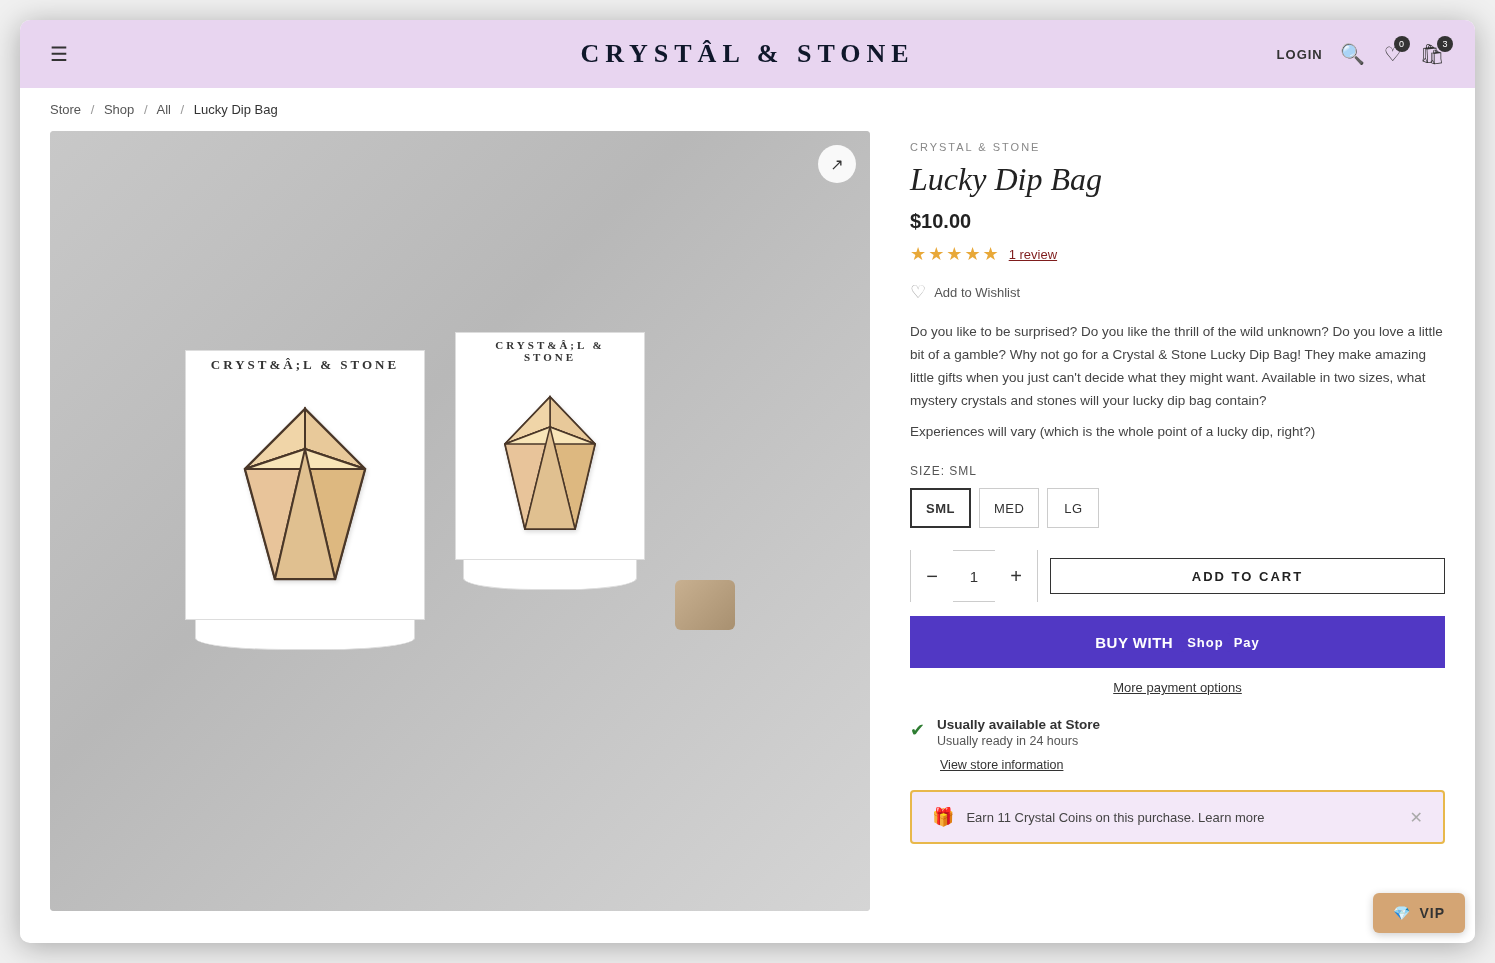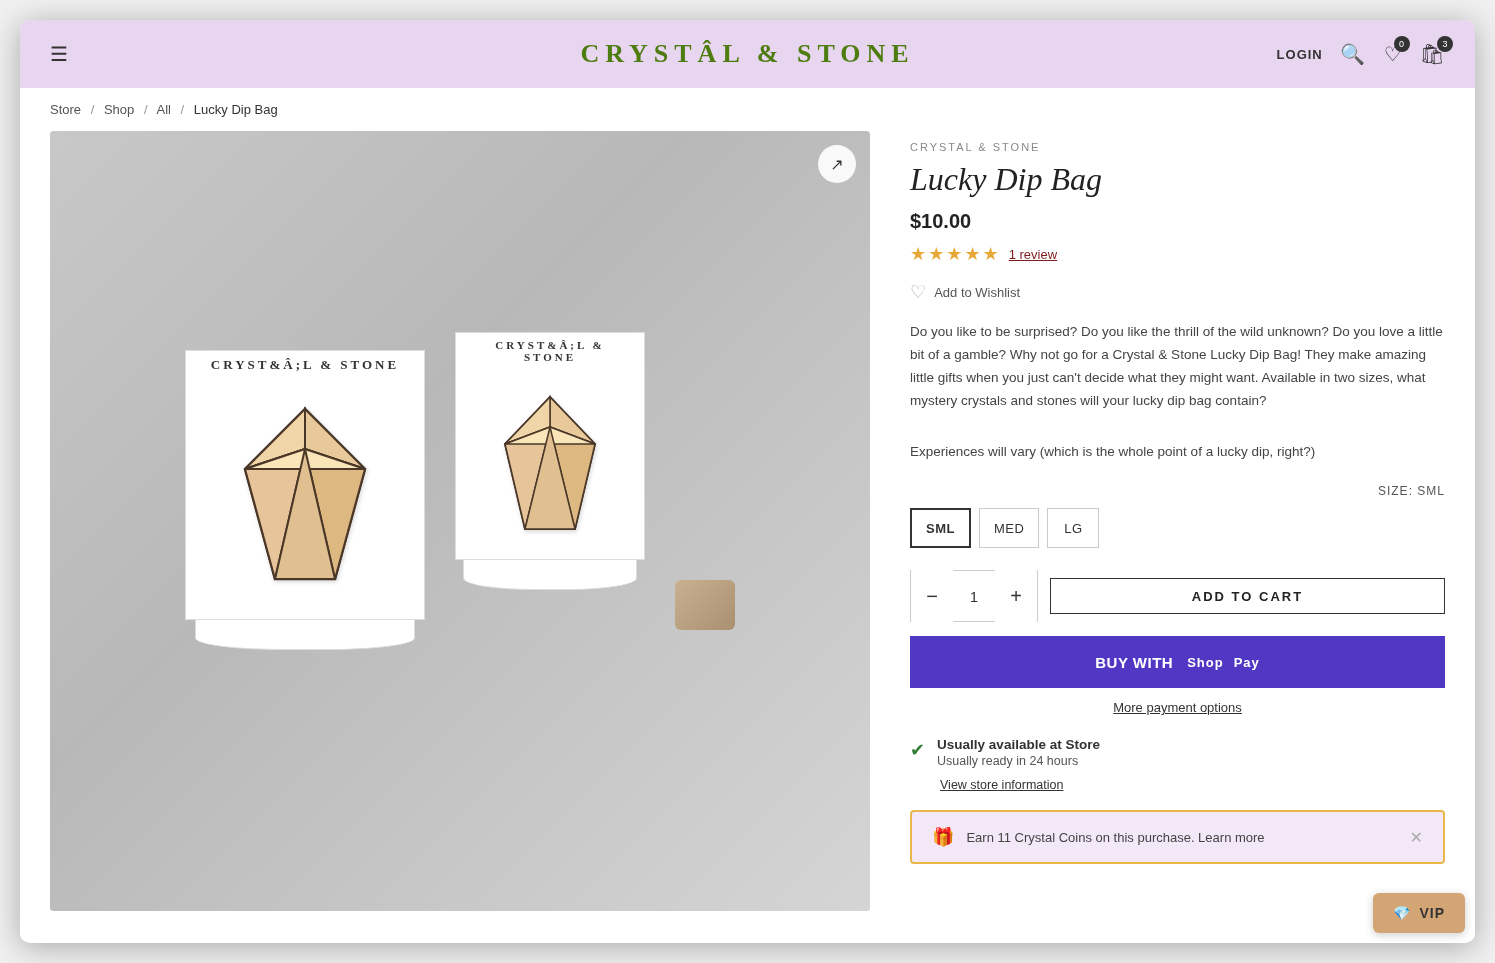--- a/index.html
+++ b/index.html
@@ -34,21 +34,21 @@
       color: #333;
     }
     .header-logo {
       position: absolute;
       left: 50%;
       transform: translateX(-50%);
       font-family: Georgia, serif;
       font-size: 26px;
       font-weight: bold;
       letter-spacing: 6px;
-      color: #4d7c0f;
+      color: #0f172a;
       text-transform: uppercase;
     }
     .header-right {
       margin-left: auto;
       display: flex;
       align-items: center;
       gap: 18px;
     }
     .header-right .login-link {
       font-size: 13px;
@@ -240,36 +240,35 @@
     }
     .wishlist-label {
       font-size: 13px;
       color: #555;
       cursor: pointer;
     }
     .product-description {
       font-size: 13.5px;
       line-height: 1.7;
       color: #444;
-      margin-bottom: 28px;
+      margin-bottom: 8px;
     }
     .experiences-text {
       font-size: 13.5px;
       color: #444;
       margin-bottom: 22px;
       line-height: 1.6;
     }
     .size-label {
       font-size: 12px;
       font-weight: 600;
       letter-spacing: 1px;
       text-transform: uppercase;
       color: #333;
       margin-bottom: 10px;
-      text-align: right;
     }
     .size-label span {
       font-weight: 400;
       color: #555;
     }
     .size-options {
       display: flex;
       gap: 8px;
       margin-bottom: 22px;
     }

